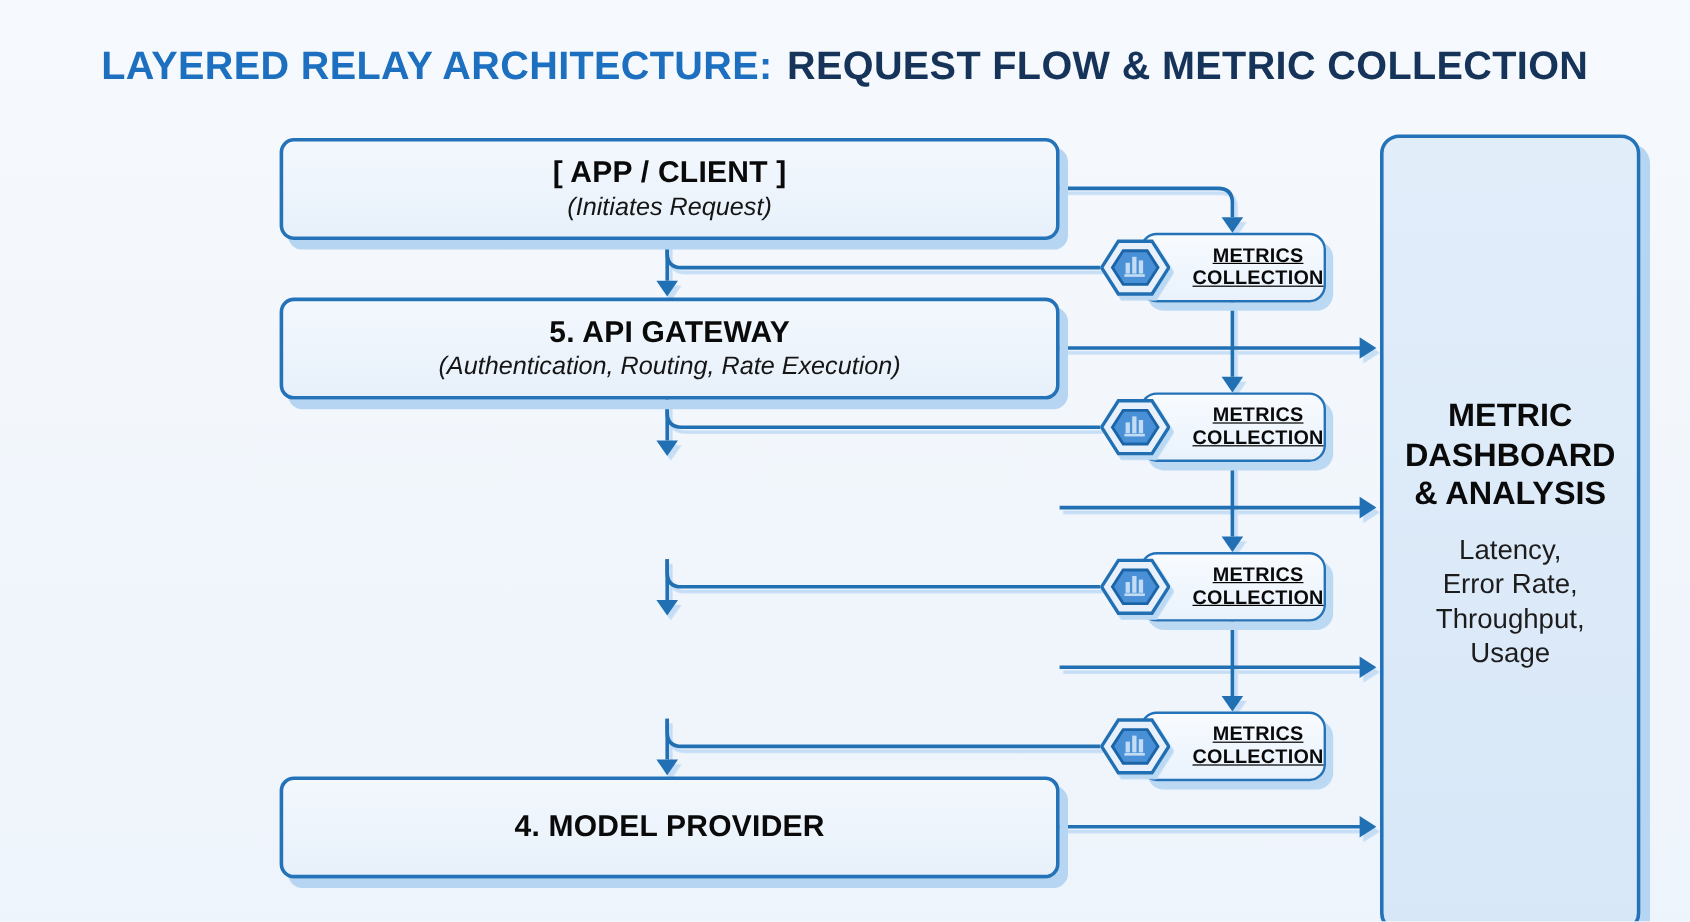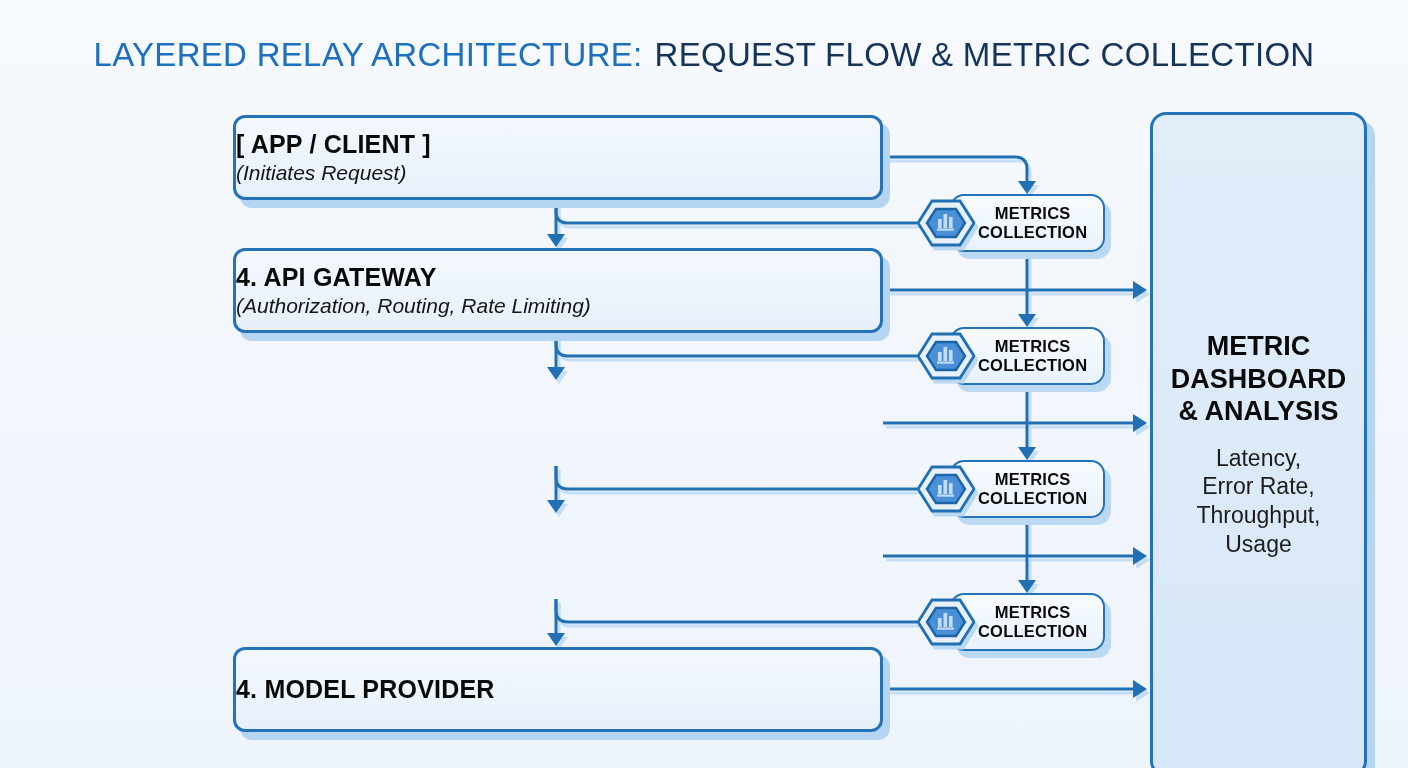--- a/index.html
+++ b/index.html
@@ -3,46 +3,46 @@
 <meta charset="utf-8">
 <style>
   html,body { margin:0; padding:0; background:#f3f7fc; }
   .stage {
     position:relative; width:1408px; height:768px; overflow:hidden;
     background:linear-gradient(180deg,#f6f9fd 0%, #eef4fb 100%);
     font-family:"Liberation Sans", sans-serif;
   }
   .title {
     position:absolute; left:0; right:0; top:36px;
-    text-align:center; font-weight:normal; font-size:33px; letter-spacing:0.3px;
+    text-align:center; font-weight:bold; font-size:33px; letter-spacing:0.3px;
     white-space:nowrap;
   }
   .title .t-primary { color:#1d6fbf; }
   .title .t-secondary { color:#16345a; margin-left:12px; }
 
   .layer {
     position:absolute; left:233px; width:650px; height:85px;
     box-sizing:border-box;
     background:linear-gradient(180deg,#f3f8fd 0%, #e7f0fa 100%);
     border:3px solid #2472b8; border-radius:12px;
     box-shadow:7px 8px 0 #b6d5f2;
-    display:flex; flex-direction:column; align-items:flex-start; justify-content:center;
+    display:flex; flex-direction:column; align-items:center; justify-content:center;
     z-index:2;
   }
   .layer-name  { font-size:25px; font-weight:bold; color:#0a0a0a; letter-spacing:0.2px; }
   .layer-detail{ font-size:21px; color:#151515; margin-top:2px;font-style:italic; }
 
   .badge {
     position:absolute; left:950px; width:155px; height:58px;
     box-sizing:border-box;
     background:linear-gradient(180deg,#f8fbff 0%, #e9f2fc 100%);
     border:2.5px solid #2472b8; border-radius:14px;
     box-shadow:6px 7px 0 #bcd9f3;
-    display:flex; align-items:center; justify-content:flex-start;
-    padding-left:26px; z-index:2;
+    display:flex; align-items:center; justify-content:flex-end;
+    padding-left:26px; z-index:2;text-decoration:underline;
   }
   .badge-label {
     font-size:16.5px; font-weight:bold; color:#0a0a0a;
     line-height:1.18; text-align:center; letter-spacing:0.2px;
   }
   .hex { position:absolute; left:917px; z-index:3; filter:drop-shadow(3px 4px 0 #bcd9f3); }
 
   .dashboard {
     position:absolute; left:1150px; top:112px; width:217px; height:665px;
     box-sizing:border-box;
@@ -109,22 +109,22 @@
       <polygon points="1133,547 1133,565 1147,556"></polygon>
       <polygon points="1133,680 1133,698 1147,689"></polygon>
     </g>
   </svg>
 
   <div class="layer" style="top:115px">
     <div class="layer-name">[ APP / CLIENT ]</div>
     <div class="layer-detail">(Initiates Request)</div>
   </div>
   <div class="layer" style="top:248px">
-    <div class="layer-name">4. API GATEWAY</div>
-    <div class="layer-detail">(Authorization, Routing, Rate Limiting)</div>
+    <div class="layer-name">5. API GATEWAY</div>
+    <div class="layer-detail">(Authentication, Routing, Rate Execution)</div>
   </div>
   <div class="layer" style="top:647px">
     <div class="layer-name">4. MODEL PROVIDER</div>
   </div>
 
   <div class="badge" style="top:194px">
     <div class="badge-label pre">METRICS
 COLLECTION</div>
   </div>
   <div class="badge" style="top:327px">

